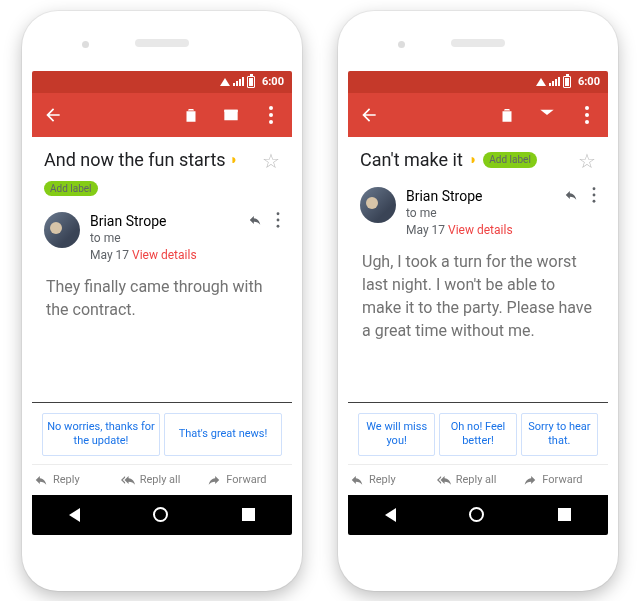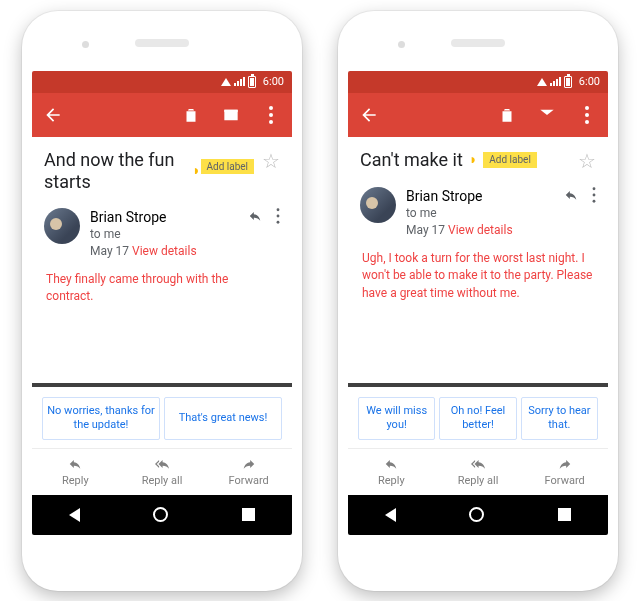--- a/index.html
+++ b/index.html
@@ -2,57 +2,57 @@
 <html><head>
 <meta charset="utf-8">
 <style>
   *{box-sizing:border-box;margin:0;padding:0;font-family:Roboto,Arial,sans-serif;-webkit-font-smoothing:antialiased}
   body{background:#fff;width:640px;height:601px;display:flex;justify-content:space-between;align-items:center;padding:0 22px}
   .phone{width:280px;height:580px;background:#fff;border-radius:36px;box-shadow:0 6px 18px rgba(0,0,0,.25),0 0 0 1px rgba(0,0,0,.05);position:relative;padding:60px 10px 56px 10px;display:flex;flex-direction:column}
   .speaker{position:absolute;top:28px;left:50%;transform:translateX(-50%);width:54px;height:8px;border-radius:4px;background:#e8e8e8}
   .camera{position:absolute;top:30px;left:50%;transform:translateX(-80px);width:7px;height:7px;border-radius:50%;background:#ddd}
   .screen{flex:1;display:flex;flex-direction:column;overflow:hidden;border-radius:2px}
   .status-bar{height:22px;background:#c5392a;color:#fff;display:flex;justify-content:flex-end;align-items:center;padding:0 8px;gap:3px;font-size:11px}
-  .status-bar .time{margin-left:4px;font-weight:400}
+  .status-bar .time{margin-left:4px;font-weight:700}
   .tri{width:0;height:0;border-left:5px solid transparent;border-right:5px solid transparent;border-bottom:8px solid #fff}
   .sig{display:flex;align-items:flex-end;gap:1px;height:9px}
   .sig span{width:2px;background:#fff}
   .sig span:nth-child(1){height:3px}.sig span:nth-child(2){height:5px}.sig span:nth-child(3){height:7px}.sig span:nth-child(4){height:9px}
   .batt{width:8px;height:12px;border:1px solid #fff;border-radius:1px;position:relative}
   .batt::before{content:'';position:absolute;top:-3px;left:2px;width:3px;height:2px;background:#fff}
   .batt::after{content:'';position:absolute;inset:1px;background:#fff}
   .toolbar{height:44px;background:#db4437;display:flex;align-items:center;padding:0 10px;gap:18px}
   .toolbar .sp{flex:1}
   .toolbar svg{fill:#fff}
   .ico-btn{width:22px;height:22px;display:flex;align-items:center;justify-content:center;cursor:pointer}
   .subject-row{display:flex;align-items:flex-start;padding:12px 12px 4px 12px;gap:8px}
   .subject{font-size:18px;color:#202124;line-height:1.25;flex:1;display:flex;flex-wrap:wrap;align-items:center;gap:6px}
   .moon{color:#fbbc05;font-size:14px}
   .star{color:#bdbdbd;font-size:20px;cursor:pointer}
-  .label-chip{background:#fde047;color:#5f6368;font-size:10px;padding:2px 6px;border-radius:0;cursor:pointer;white-space:nowrap}
+  .label-chip{background:#84cc16;color:#5f6368;font-size:10px;padding:2px 6px;border-radius:8px;cursor:pointer;white-space:nowrap}
   .sender-row{display:flex;padding:10px 12px 8px 12px;gap:10px;align-items:flex-start}
   .avatar{width:36px;height:36px;border-radius:50%;background:linear-gradient(135deg,#6b7a8f 0%,#3a4456 70%);flex-shrink:0;position:relative;overflow:hidden}
   .avatar::after{content:'';position:absolute;top:10px;left:6px;width:12px;height:12px;border-radius:50%;background:#d7c4a8}
   .sender-meta{flex:1;font-size:12px;line-height:1.35}
   .sender-name{font-size:14px;color:#000000}
   .meta-line{color:#5f6368}
   .view-details{color:#ef4444;cursor:pointer}
   .sender-actions{display:flex;gap:12px;align-items:center;color:#5f6368}
-  .body-text{padding:4px 14px 10px 14px;font-size:12px;color:#ef4444;line-height:1.45;flex:1}
+  .body-text{padding:4px 14px 10px 14px;font-size:16px;color:#737373;line-height:1.45;flex:1}
   .body-text p{margin-bottom:10px}
-  .smart-replies{padding:0 10px 8px 10px;display:flex;gap:4px;border-top:4px solid #404040;padding-top:10px}
+  .smart-replies{padding:0 10px 8px 10px;display:flex;gap:4px;border-top:1px solid #404040;padding-top:10px}
   .chip{flex:1;border:1px solid #cfe0fb;color:#1a73e8;font-size:11px;padding:6px 4px;text-align:center;border-radius:2px;cursor:pointer;line-height:1.3;display:flex;align-items:center;justify-content:center}
   .bottom-actions{display:flex;border-top:1px solid #ececec}
-  .ba{flex:1;display:flex;flex-direction:column;align-items:center;padding:8px 0;color:#808080;font-size:11px;gap:3px;cursor:pointer}
+  .ba{flex:1;display:flex;flex-direction:row;align-items:center;padding:8px 0;color:#808080;font-size:11px;gap:3px;cursor:pointer}
   .ba svg{fill:#808080;width:18px;height:14px}
   .navbar{height:40px;background:#000;display:flex;justify-content:space-around;align-items:center}
   .nav-tri{width:0;height:0;border-top:7px solid transparent;border-bottom:7px solid transparent;border-right:11px solid #fff;cursor:pointer}
   .nav-circ{width:15px;height:15px;border:2px solid #fff;border-radius:50%;cursor:pointer}
   .nav-sq{width:13px;height:13px;background:#fff;cursor:pointer}
-  .subject-wrap{display:flex;flex-direction:row}
+  .subject-wrap{display:flex;flex-direction:column}
   .title-line{display:flex;align-items:center;gap:4px}
 </style>
 </head>
 <body>
 
 <div class="phone">
   <div class="speaker"></div>
   <div class="camera"></div>
   <div class="screen">
     <div class="status-bar">

